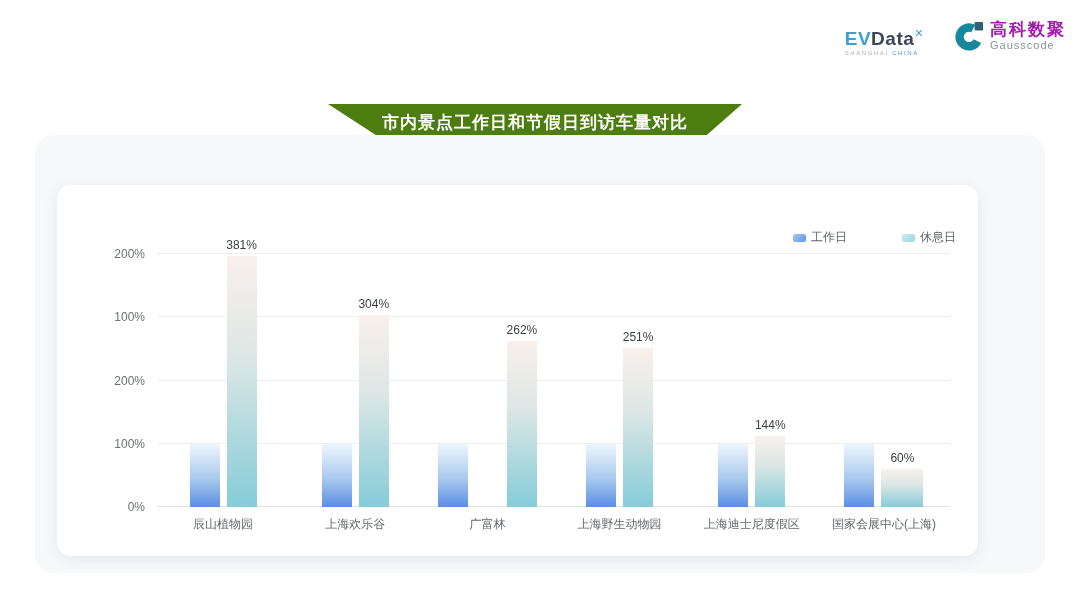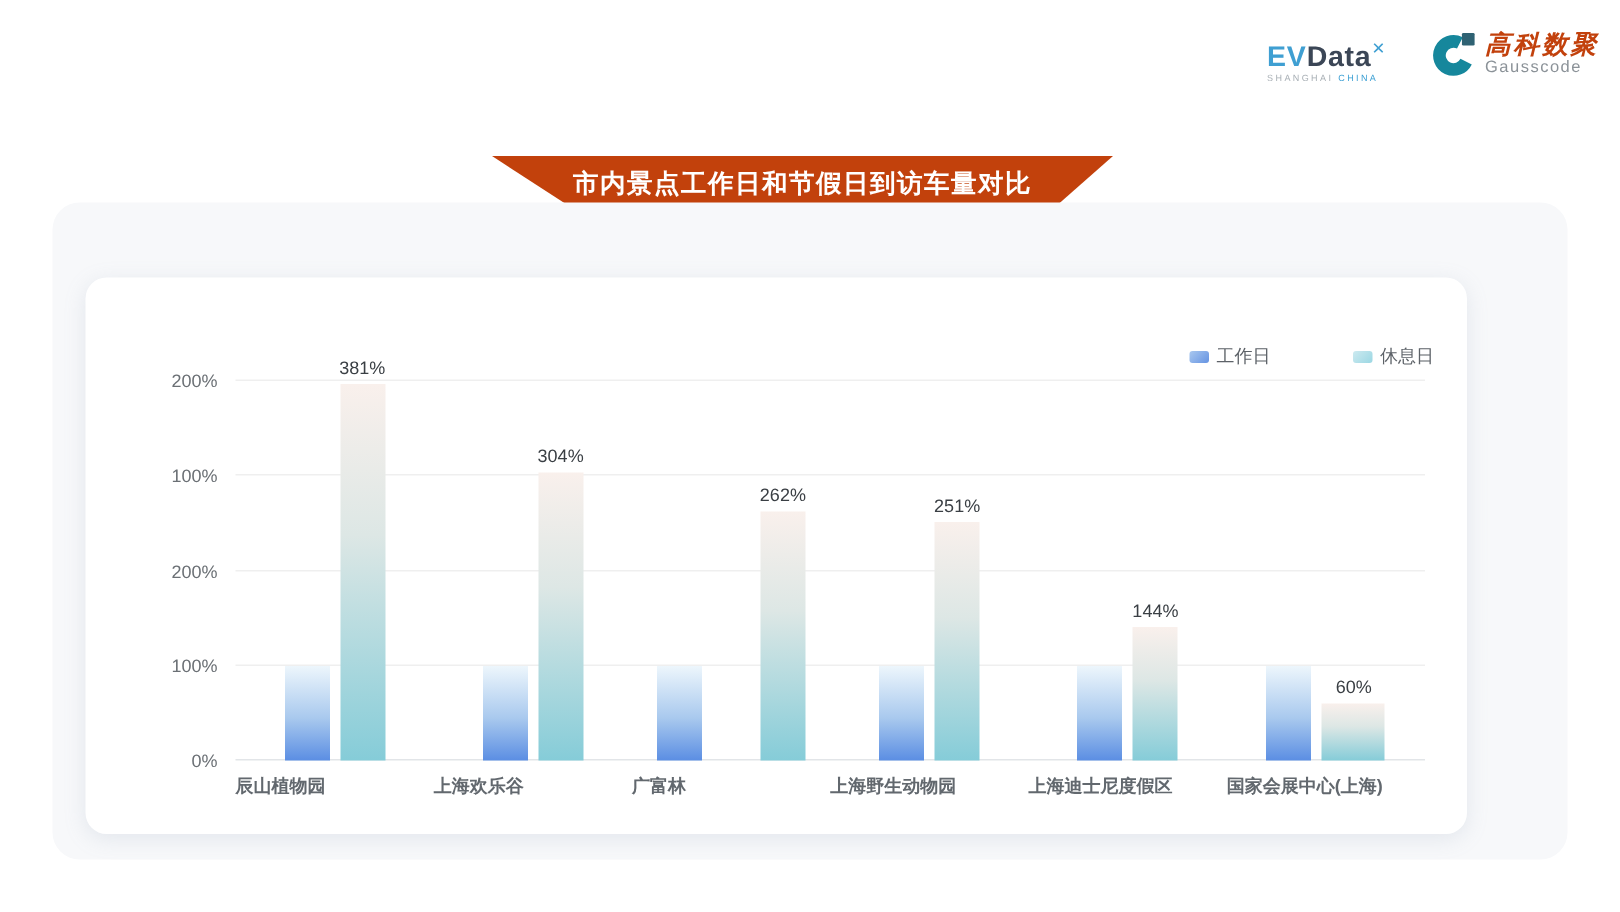--- a/index.html
+++ b/index.html
@@ -11,26 +11,26 @@
   .evdata { display:flex; flex-direction:column; align-items:flex-start; margin-top:4px; }
   .evdata-word { font-size:19px; font-weight:bold; letter-spacing:0.5px; line-height:19px; }
   .evdata-ev   { color:#3f9fd2; }
   .evdata-data { color:#3b4656; }
   .evdata-sup  { color:#3f9fd2; font-size:11px; vertical-align:8px; font-weight:bold; }
   .evdata-sub  { font-size:6px; letter-spacing:1.6px; margin-top:2px; }
   .evdata-sub .sh { color:#a8afb5; }
   .evdata-sub .cn { color:#3da0d4; }
   .gausscode { display:flex; align-items:center; gap:6px; }
   .gc-text { display:flex; flex-direction:column; }
-  .gc-cn { font-size:17px; font-weight:bold; color:#c2410c; letter-spacing:2px; line-height:19px;font-style:italic; }
+  .gc-cn { font-size:17px; font-weight:bold; color:#a21caf; letter-spacing:2px; line-height:19px; }
   .gc-en { font-size:11px; color:#8b9298; letter-spacing:1px; line-height:12px; }
 
   
   .banner { position:absolute; left:328px; top:104px; width:414px; height:37px;
-    background:#c2410c;
+    background:#4d7c0f;
     clip-path:polygon(0 0, 100% 0, calc(100% - 42px) 100%, 57px 100%);
     display:flex; align-items:center; justify-content:center; }
   .banner-text { color:#ffffff; font-size:17px; font-weight:bold; letter-spacing:1px; }
 
   
   .panel { position:absolute; left:35px; top:135px; width:1010px; height:438px;
     background:#f7f8fa; border-radius:18px; }
   .card { position:absolute; left:22px; top:50px; width:921px; height:371px;
     background:#ffffff; border-radius:14px;
     box-shadow:0 3px 14px rgba(140,155,175,0.18); }
@@ -48,22 +48,22 @@
   .gridline { position:absolute; left:0; width:100%; height:1px; background:#efefef; }
   .gridline.baseline { background:#e2e5e8; }
   .ytick { position:absolute; right:calc(100% + 12px); width:46px; text-align:right;
     font-size:12px; color:#6b7075; transform:translateY(50%); white-space:nowrap; }
   .groups { position:absolute; left:0; bottom:0; width:100%; height:100%; display:flex; }
   .group { flex:1 1 0; position:relative; display:flex; align-items:flex-end;
     justify-content:center; gap:7px; height:100%; }
   .bar { width:30px; position:relative; }
   .bar-label { position:absolute; top:-18px; left:50%; transform:translateX(-50%);
     font-size:12px; color:#3a3f44; white-space:nowrap; }
-  .cat-label { position:absolute; bottom:-26px; left:0; width:100%; text-align:left;
-    font-size:12px; color:#62686e; white-space:nowrap;font-weight:bold; }
+  .cat-label { position:absolute; bottom:-26px; left:0; width:100%; text-align:center;
+    font-size:12px; color:#62686e; white-space:nowrap; }
 </style>
 <title>市内景点工作日和节假日到访车量对比</title></head>
 <body>
 
 <div>
 
   <div class="logos">
     <div class="evdata">
       <div class="evdata-word"><span class="evdata-ev">EV</span><span class="evdata-data">Data</span><span class="evdata-sup">✕</span></div>
       <div class="evdata-sub"><span class="sh">SHANGHAI</span> <span class="cn">CHINA</span></div>
@@ -133,21 +133,21 @@
             </div>
             <div class="group">
               <div class="bar" style="height: 63px; background-image: linear-gradient(rgb(237, 246, 252) 0%, rgb(169, 201, 238) 55%, rgb(91, 142, 227) 100%);"></div>
               <div class="bar" style="height: 159px; background-image: linear-gradient(rgb(249, 240, 236) 0%, rgb(221, 231, 229) 40%, rgb(133, 204, 216) 100%);">
                 <div class="bar-label">251%</div>
               </div>
               <div class="cat-label">上海野生动物园</div>
             </div>
             <div class="group">
               <div class="bar" style="height: 63px; background-image: linear-gradient(rgb(237, 246, 252) 0%, rgb(169, 201, 238) 55%, rgb(91, 142, 227) 100%);"></div>
-              <div class="bar" style="height: 89px; background-image: linear-gradient(rgb(249, 240, 236) 0%, rgb(221, 231, 229) 40%, rgb(133, 204, 216) 100%);">
+              <div class="bar" style="height: 71px; background-image: linear-gradient(rgb(249, 240, 236) 0%, rgb(221, 231, 229) 40%, rgb(133, 204, 216) 100%);">
                 <div class="bar-label">144%</div>
               </div>
               <div class="cat-label">上海迪士尼度假区</div>
             </div>
             <div class="group">
               <div class="bar" style="height: 63px; background-image: linear-gradient(rgb(237, 246, 252) 0%, rgb(169, 201, 238) 55%, rgb(91, 142, 227) 100%);"></div>
               <div class="bar" style="height: 38px; background-image: linear-gradient(rgb(249, 240, 236) 0%, rgb(221, 231, 229) 40%, rgb(133, 204, 216) 100%); padding-left: 42px;">
                 <div class="bar-label">60%</div>
               </div>
               <div class="cat-label">国家会展中心(上海)</div>

